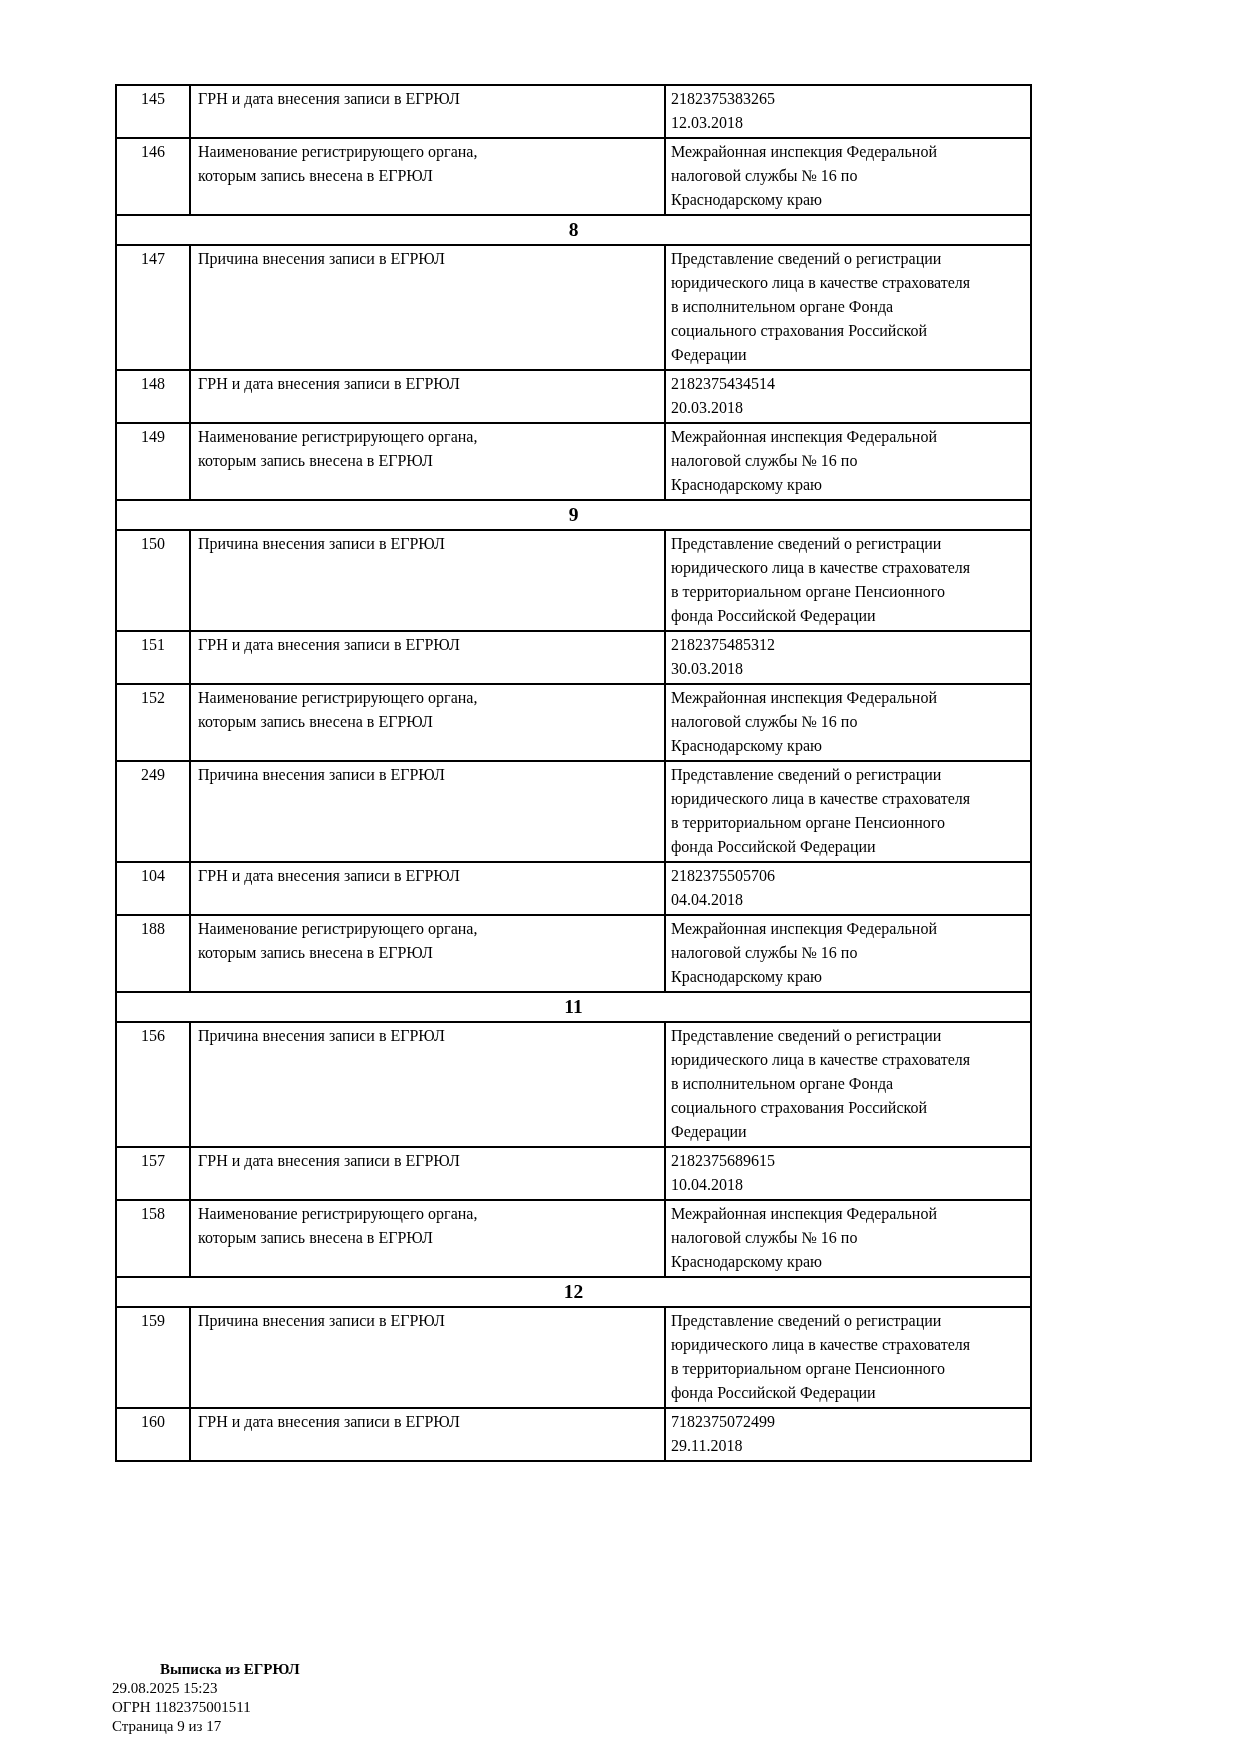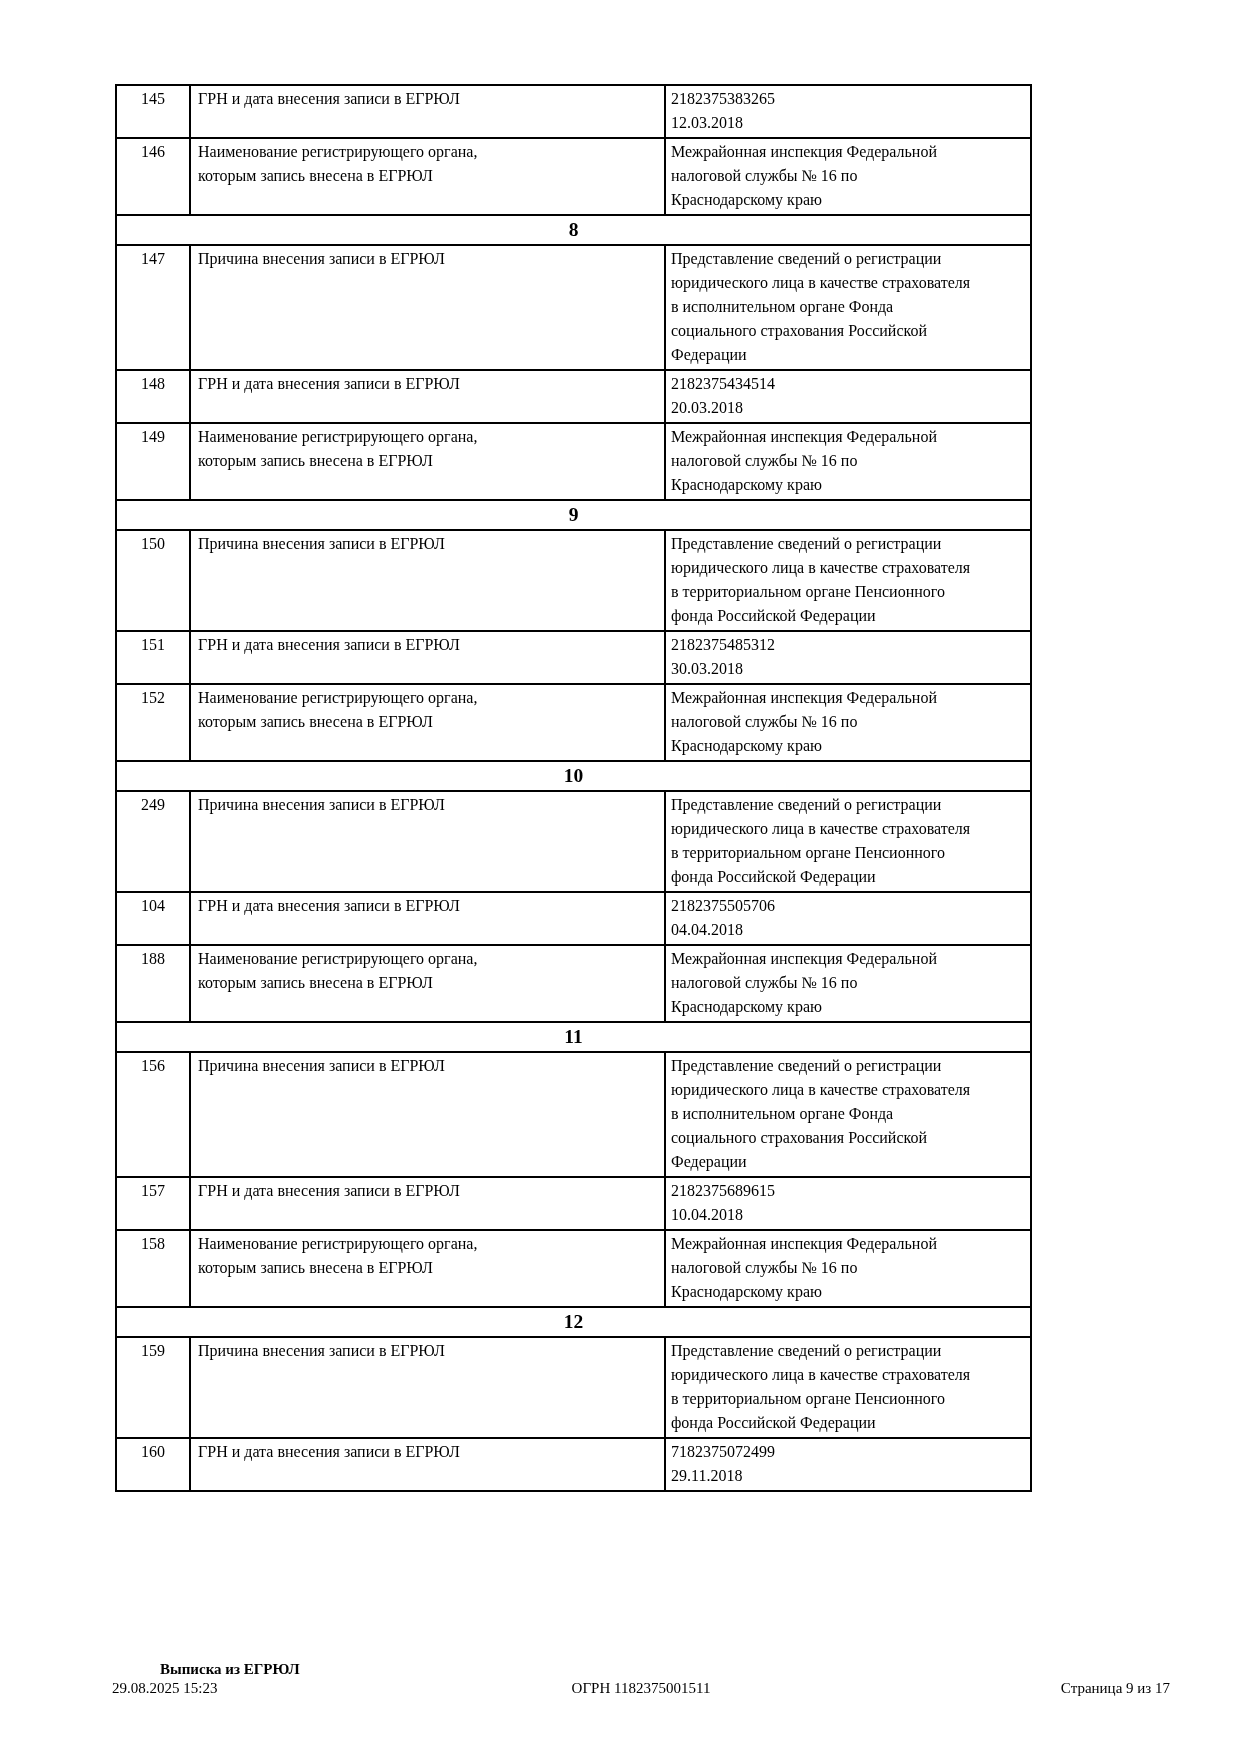--- a/index.html
+++ b/index.html
@@ -61,20 +61,21 @@
     line-height: 19px;
   }
   .footer .footer-title {
     font-weight: bold;
     margin-left: 48px;
   }
   .footer .footer-row {
     display: flex;
     justify-content: space-between;
     align-items: baseline;
+    flex-direction: column;
   }
   .footer .footer-row > span {
     flex: 1;
   }
   .footer .footer-center { text-align: center; }
   .footer .footer-right  { text-align: right; }
 </style>
 </head>
 <body>
 
@@ -144,23 +145,20 @@
       </tr>
       <tr>
         <td class="col-num">152</td>
         <td class="col-label">Наименование регистрирующего органа,
 которым запись внесена в ЕГРЮЛ</td>
         <td class="col-value">Межрайонная инспекция Федеральной
 налоговой службы № 16 по
 Краснодарскому краю</td>
       </tr>
       <tr>
-        <td colspan="3" class="section-cell">10</td>
-      </tr>
-      <tr>
         <td class="col-num">249</td>
         <td class="col-label">Причина внесения записи в ЕГРЮЛ</td>
         <td class="col-value">Представление сведений о регистрации
 юридического лица в качестве страхователя
 в территориальном органе Пенсионного
 фонда Российской Федерации</td>
       </tr>
       <tr>
         <td class="col-num">104</td>
         <td class="col-label">ГРН и дата внесения записи в ЕГРЮЛ</td>

